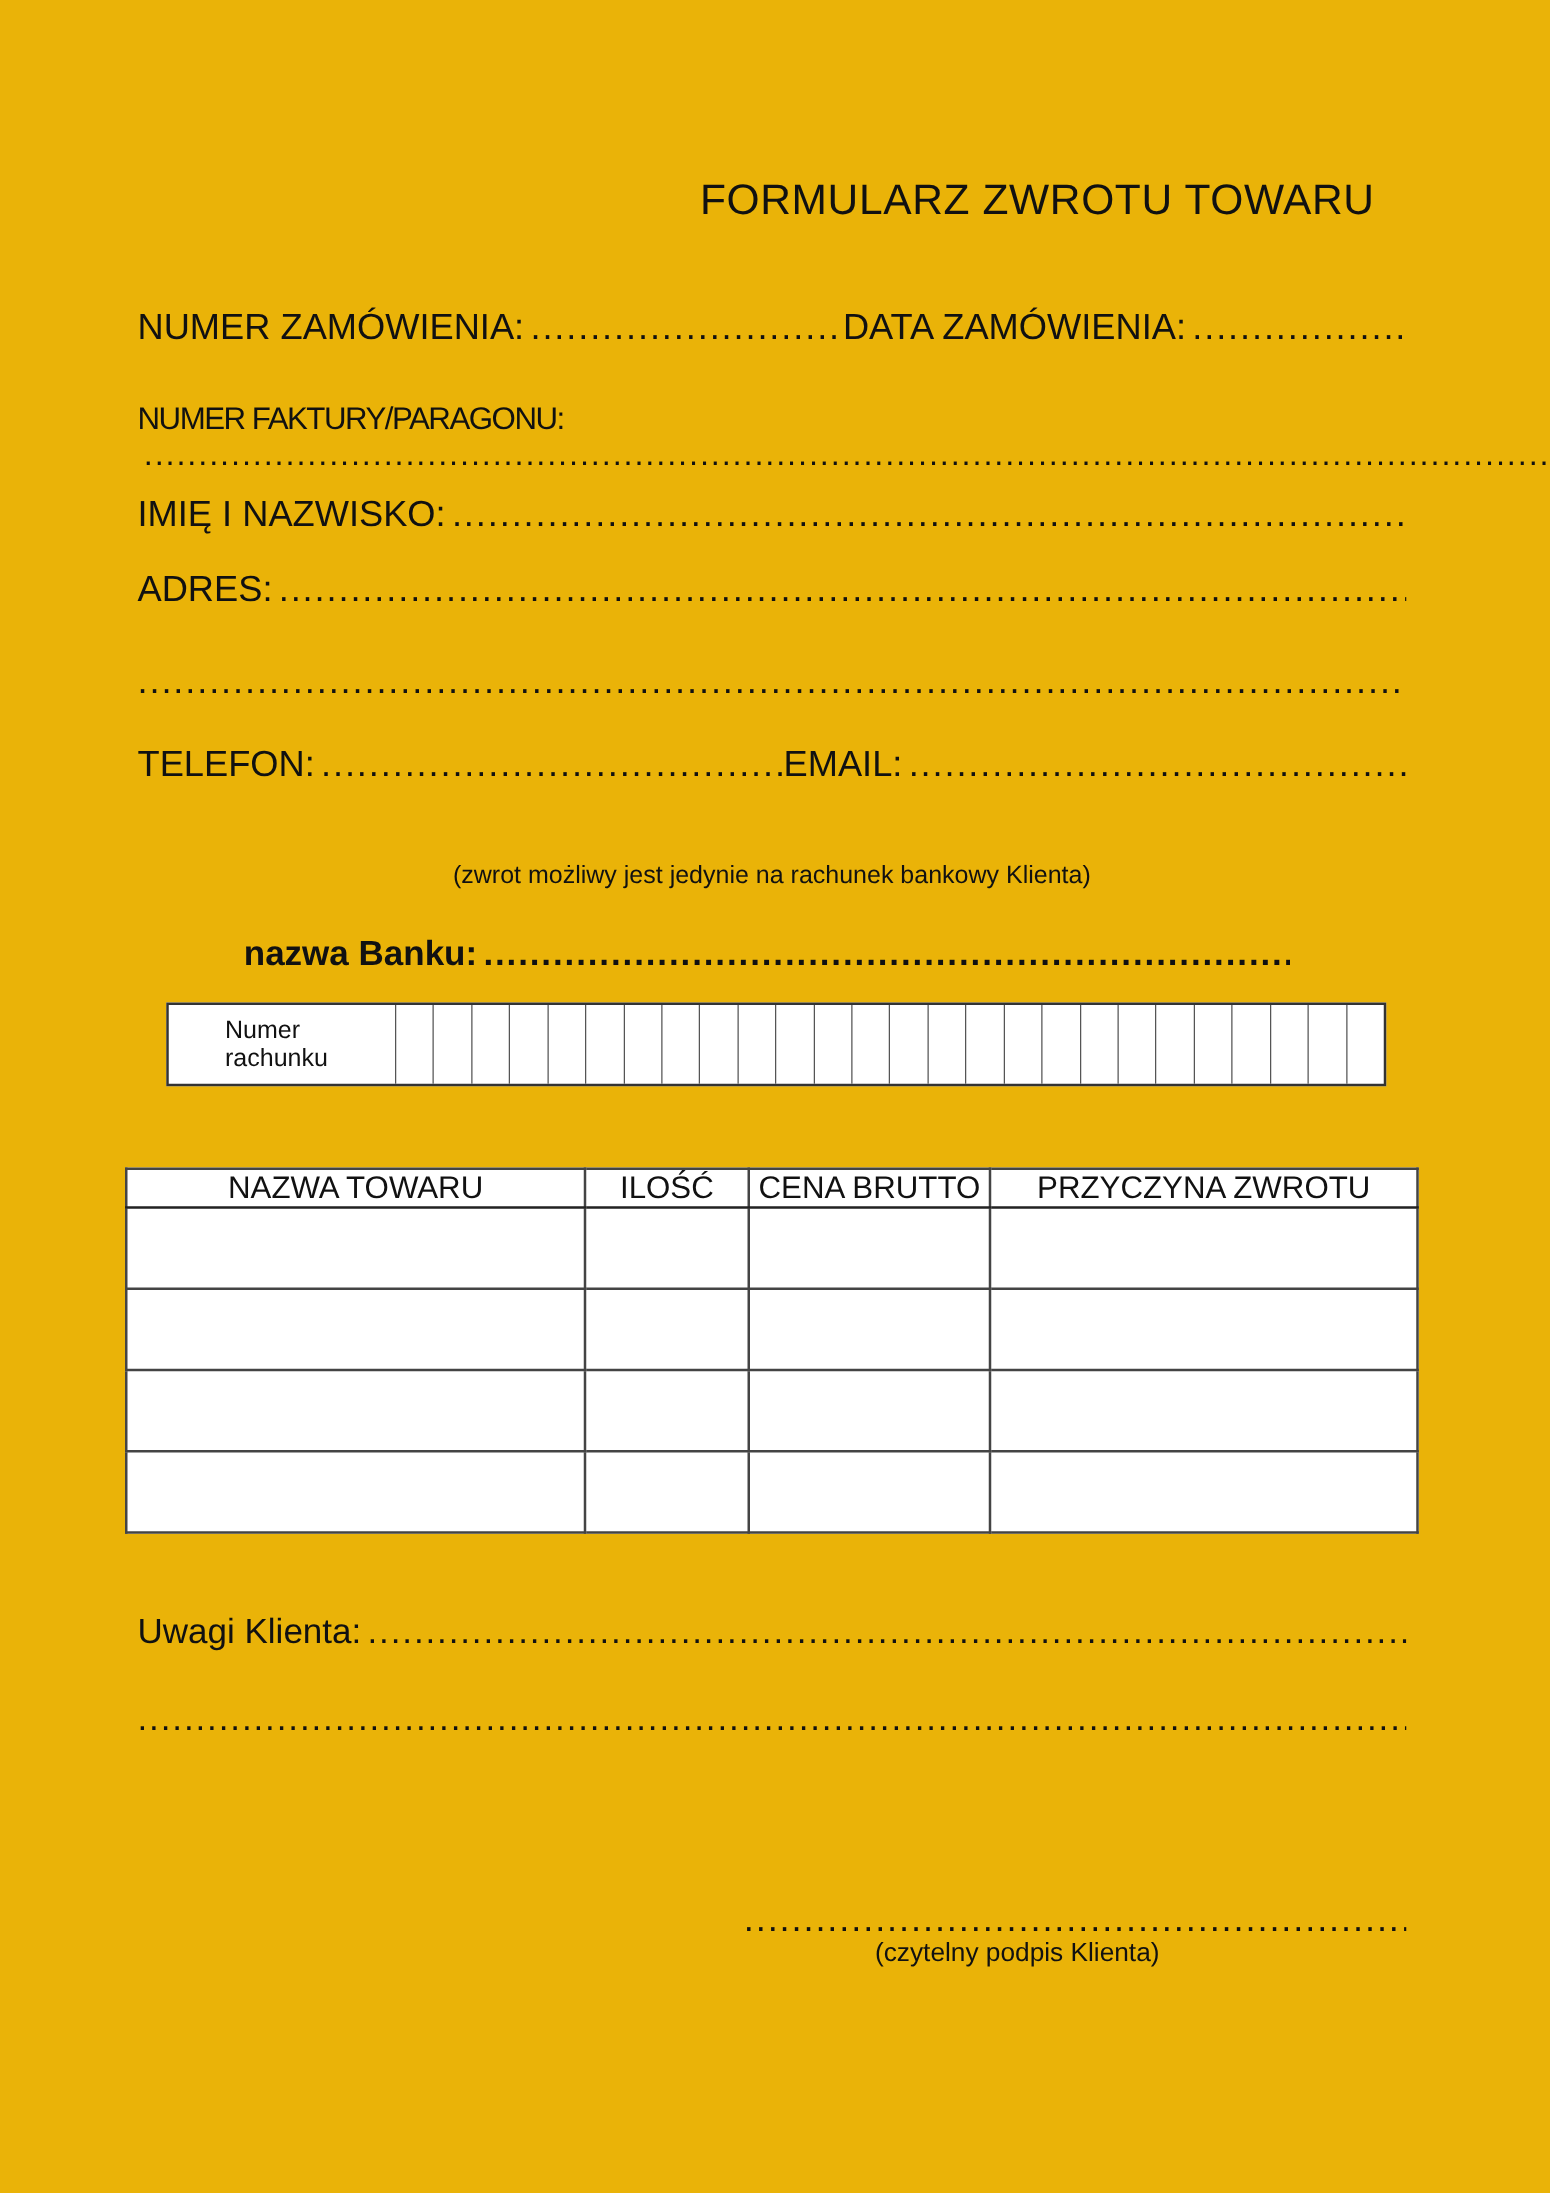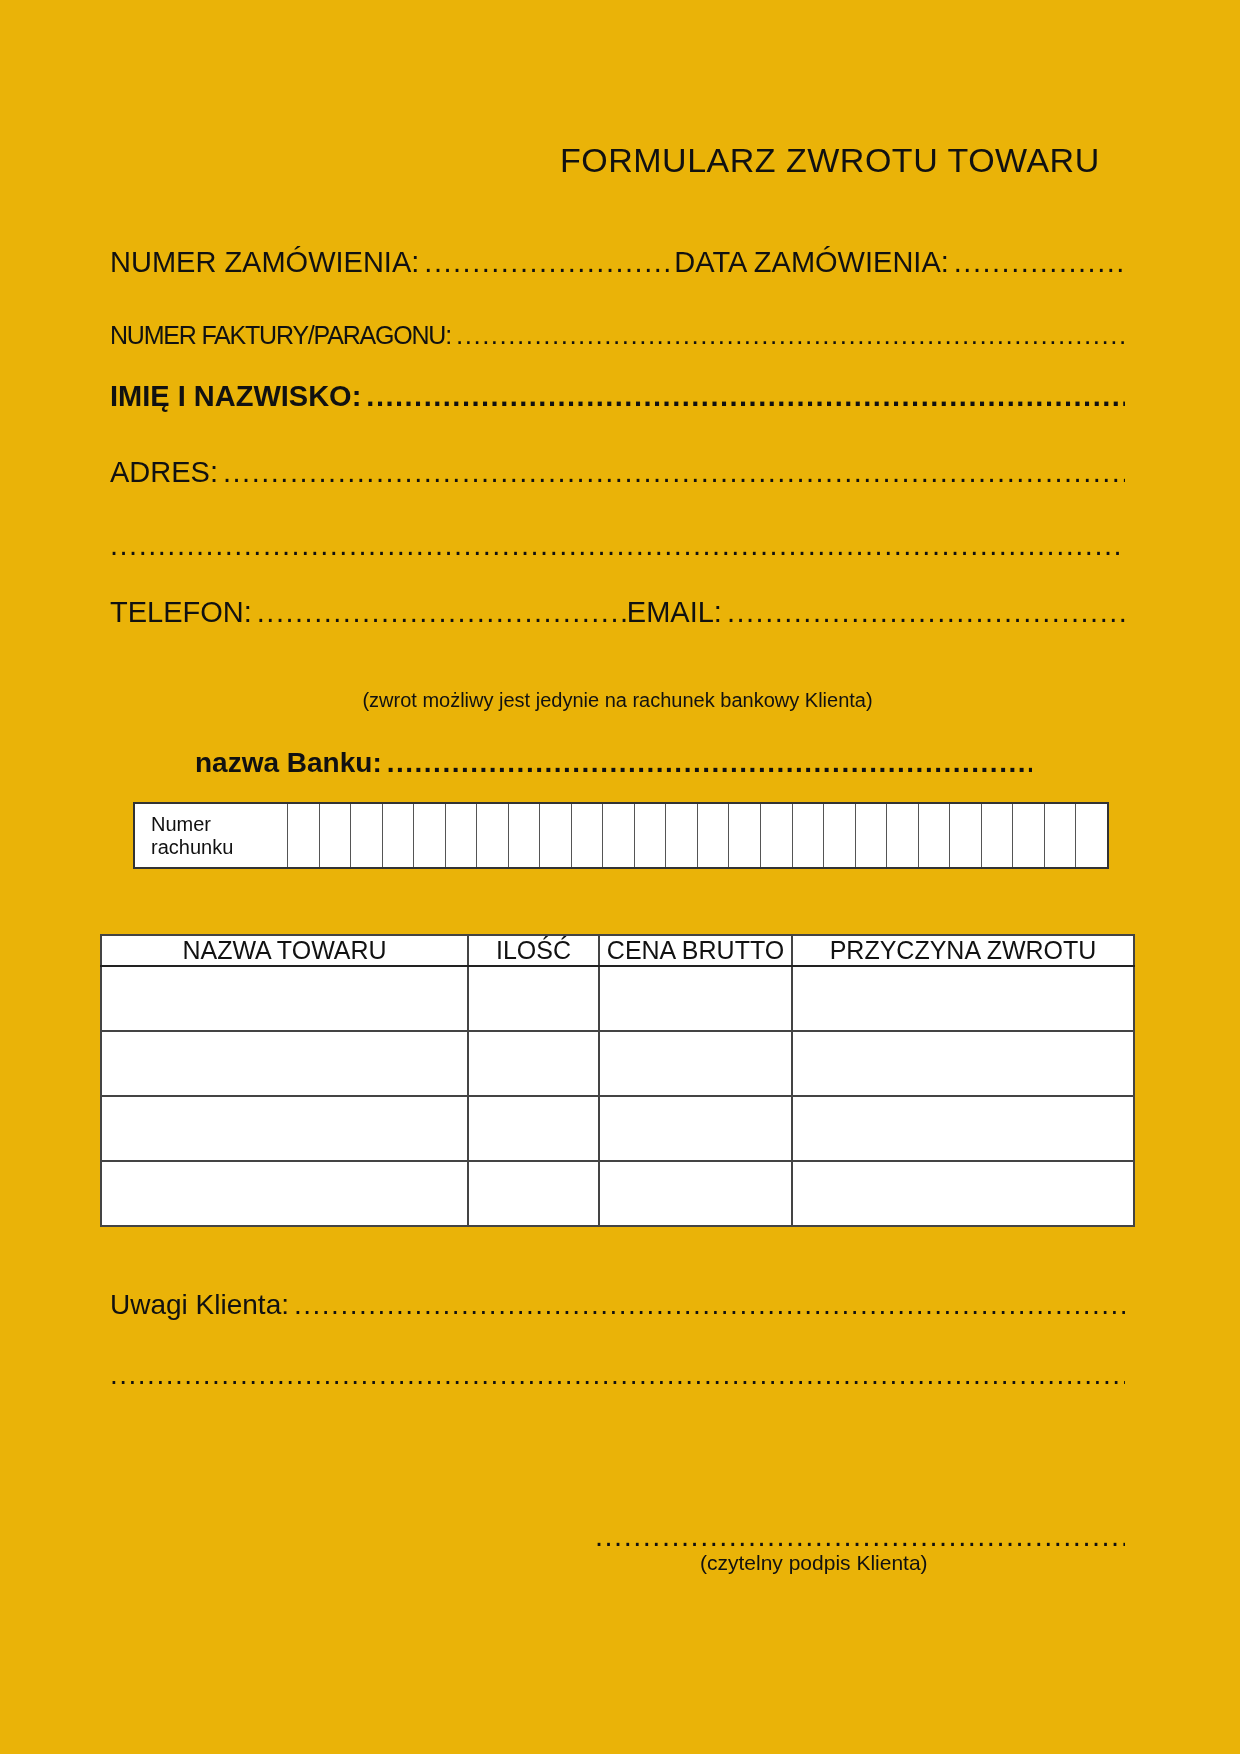--- a/index.html
+++ b/index.html
@@ -40,20 +40,21 @@
   .centerline{width:1015px;text-align:center;}
   .big{font-size:28px;line-height:30px;}
   .small{font-size:20px;line-height:22px;}
   
   .bank-table{
     display:flex;
     width:976px;height:67px;
     border:2px solid #333;
     box-sizing:border-box;
     background:#fff;
+    padding-left:29px;
   }
   .bank-label{
     flex:0 0 153px;
     display:flex;align-items:center;
     padding-left:16px;
     font-size:20px;
     border-right:1.5px solid #555;
     box-sizing:border-box;
   }
   .bank-cells{display:flex;flex:1 1 auto;}
@@ -97,26 +98,26 @@
 
   <div class="abs title" style="left:560px;top:140px;">FORMULARZ ZWROTU TOWARU</div>
 
   <div class="abs fieldrow" style="left:110px;top:248px;width:1015px;">
     <span class="lbl">NUMER ZAMÓWIENIA:</span>
     <span class="leader fixed" style="width:240px;">........................................................................................................................................................................................................</span>
     <span class="lbl">DATA ZAMÓWIENIA:</span>
     <span class="leader">........................................................................................................................................................................................................</span>
   </div>
 
-  <div class="abs fieldrow" style="left:110px;top:321px;width:1015px;">
+  <div class="abs fieldrow" style="left:110px;top:321px;width:1015px;flex-direction:column;">
     <span class="lbl condensed">NUMER FAKTURY/PARAGONU:</span>
     <span class="leader" style="font-size:26px;">........................................................................................................................................................................................................</span>
   </div>
 
-  <div class="abs fieldrow" style="left:110px;top:382px;width:1015px;font-weight:bold;">
+  <div class="abs fieldrow" style="left:110px;top:398px;width:1015px;">
     <span class="lbl">IMIĘ I NAZWISKO:</span>
     <span class="leader">........................................................................................................................................................................................................</span>
   </div>
 
   <div class="abs fieldrow" style="left:110px;top:458px;width:1015px;">
     <span class="lbl">ADRES:</span>
     <span class="leader">........................................................................................................................................................................................................</span>
   </div>
 
   <div class="abs fieldrow" style="left:110px;top:531px;width:1013px;">

